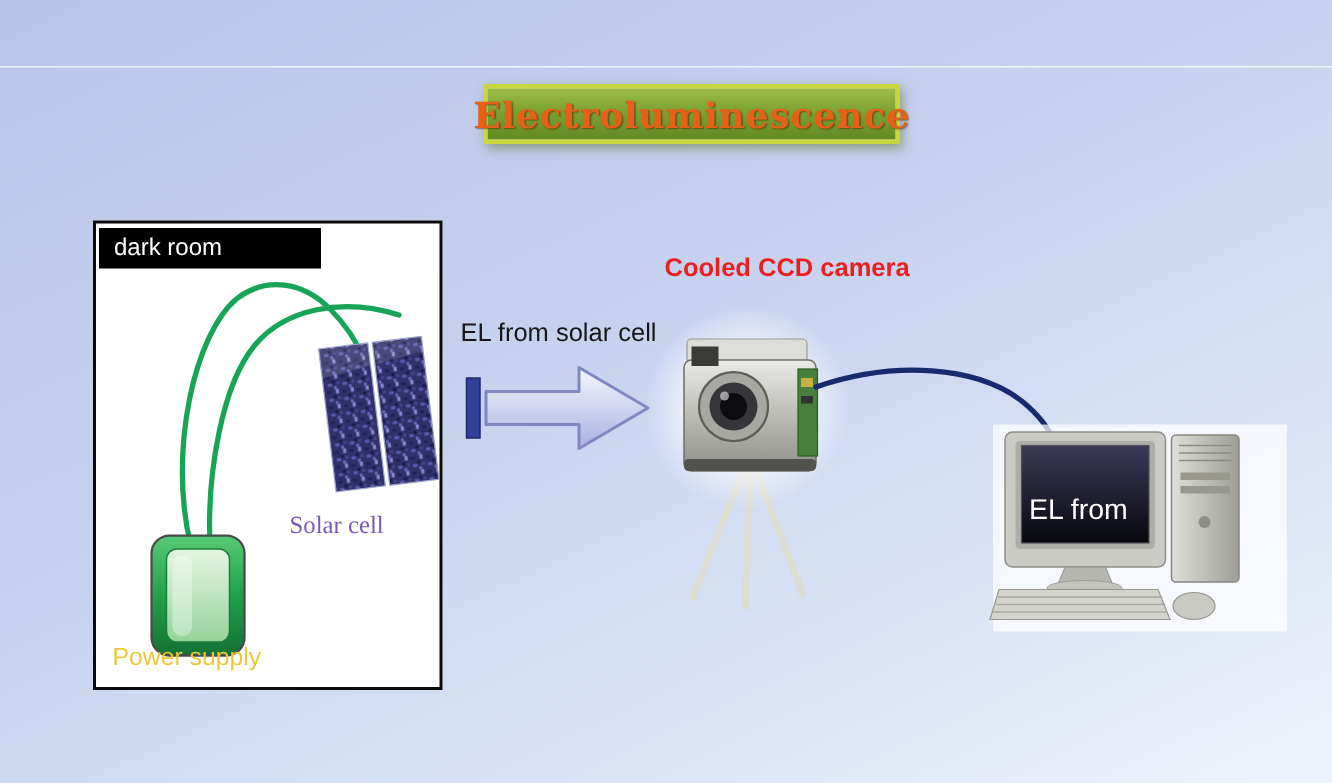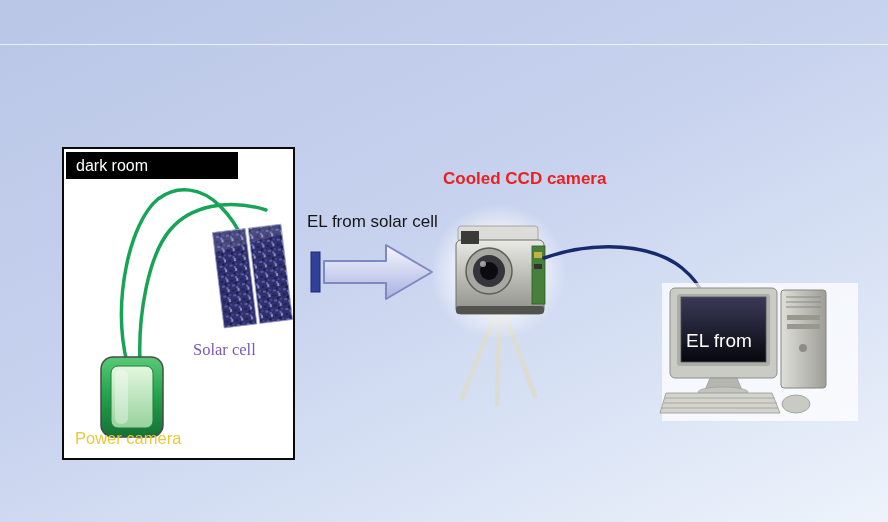--- a/index.html
+++ b/index.html
@@ -43,21 +43,21 @@
   .dark-room {
     position: absolute;
     left: 62px; top: 147px;
     width: 229px; height: 309px;
     background: #ffffff;
     border: 2px solid #0a0a0a;
   }
   .dark-room-header {
     position: absolute;
     left: 2px; top: 3px;
-    width: 172px; height: 27px;
+    width: 148px; height: 27px;
     background: #000000;
     color: #ffffff;
     font-size: 16px;
     line-height: 27px;
     padding-left: 10px;
     box-sizing: border-box;
   }
 
   .gfx { position: absolute; left: 0; top: 0; }
 
@@ -68,20 +68,23 @@
   .lbl-power  { left: 75px;  top: 429px; font-size: 16.5px; color: #e9c83a; }
   .lbl-screen { left: 686px; top: 330px; font-size: 19px;   color: #ffffff; }
 </style>
 </head>
 <body>
 
 <div class="slide">
 
   <div class="top-rule"></div>
 
+  <div class="title-box">
+    <span class="title-text">Electroluminescence</span>
+  </div>
 
   <div class="dark-room">
     <div class="dark-room-header">dark room</div>
   </div>
 
   <svg class="gfx" width="888" height="522" viewBox="0 0 888 522">
     <defs>
       <pattern id="pvTex" width="10" height="10" patternUnits="userSpaceOnUse">
         <rect width="10" height="10" fill="#30306a"></rect>
         <rect x="1" y="2" width="3" height="2" fill="#5a5ab0"></rect>
@@ -186,16 +189,16 @@
       <line x1="665" y1="398" x2="775" y2="398" stroke="#a8a8a0" stroke-width="1"></line>
       <line x1="664" y1="403" x2="777" y2="403" stroke="#a8a8a0" stroke-width="1"></line>
       <line x1="662" y1="408" x2="778" y2="408" stroke="#a8a8a0" stroke-width="1"></line>
       <ellipse cx="796" cy="404" rx="14" ry="9" fill="#cacac4" stroke="#96968f" stroke-width="0.8"></ellipse>
     </g>
   </svg>
 
   <div class="lbl lbl-camera">Cooled CCD camera</div>
   <div class="lbl lbl-beam">EL from solar cell</div>
   <div class="lbl lbl-solar">Solar cell</div>
-  <div class="lbl lbl-power">Power camera</div>
+  <div class="lbl lbl-power">Power supply</div>
   <div class="lbl lbl-screen">EL from</div>
 
 </div>
 
 </body></html>

